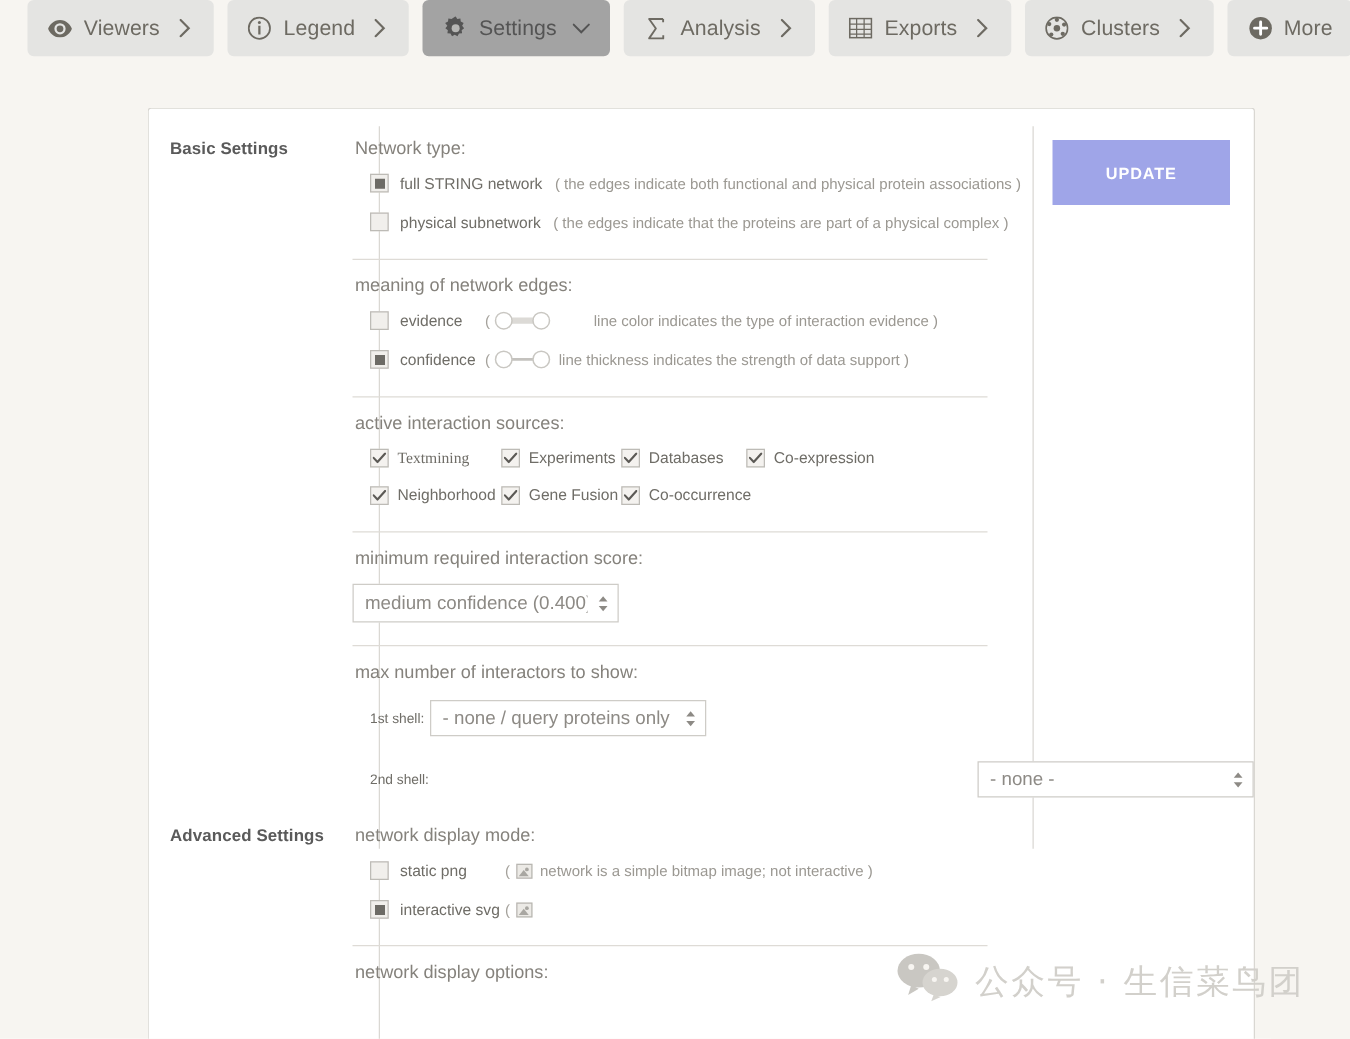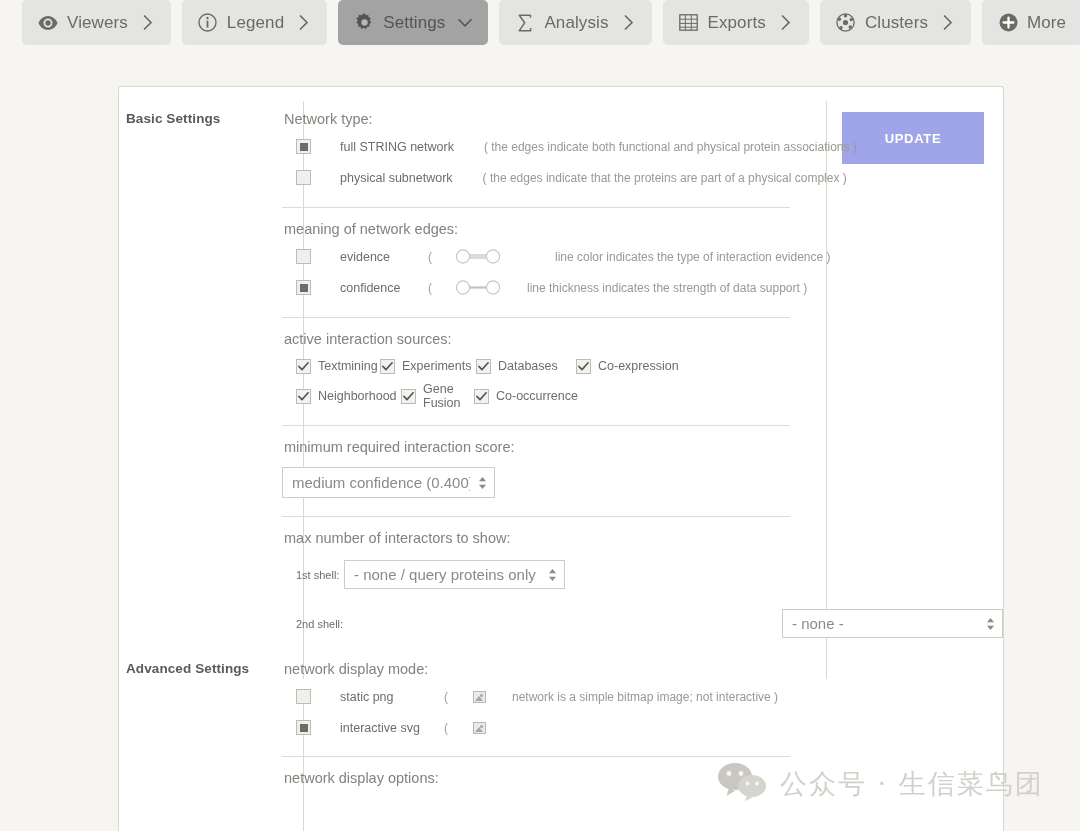--- a/index.html
+++ b/index.html
@@ -39,35 +39,35 @@
     width:886px; height:760px;
     background:#ffffff;
     border:1px solid #d9d7d2;
     border-bottom:none;
     border-radius:3px 3px 0 0;
   }
 
   .section { position:relative; display:flex; }
   .sec-title {
     width:163px; flex:0 0 163px;
-    padding-left:7px; padding-top:24px;
+    padding-left:17px; padding-top:24px;
     font-size:13.5px; font-weight:bold; color:#5a5a5a;
     letter-spacing:.1px;
   }
   .sec-body { flex:1 1 auto; padding-top:24px; position:relative; }
 
   
   .vrule { position:absolute; width:1px; background:#dad8d3; left:707px; }
 
   .grp-title { font-size:14.5px; color:#85827c; margin:0 0 4px 2px; }
   .grp { padding-left:0px; }
 
   .hr { height:1px; background:#dedbd6; margin:14px 0 13px 0; width:508px; }
 
-  .optrow { display:flex; align-items:center; height:31px; padding-left:14px;gap:20px; }
+  .optrow { display:flex; align-items:center; height:31px; padding-left:14px; }
   .optrow .lbl { font-size:12.5px; color:#6f6d67; }
   .optrow .desc { font-size:12px; color:#9b9892; margin-left:10px; white-space:nowrap; }
 
   
   .sqradio {
     width:15px; height:15px; flex:0 0 15px;
     border:1px solid #bdbbb6; background:#f1efec;
     margin-right:9px; display:flex; align-items:center; justify-content:center;
   }
   .sqradio.on::after { content:""; width:8px; height:8px; background:#6d6b66; display:block; }
@@ -313,21 +313,21 @@
           <span class="desc" style="margin-left:3px;">line thickness indicates the strength of data support )</span>
         </div>
       </div>
 
       <div class="hr"></div>
 
       <div class="grp">
         <div class="grp-title">active interaction sources:</div>
 
         <div class="srcrow">
-          <span class="srcitem" style="width:84px;">
+          <span class="srcitem" style="width:105px;font-family:Liberation Serif, serif;">
             <span class="cbx">
               <svg width="11" height="9" viewBox="0 0 11 9">
                   <path d="M.9 4.3 4 7.6 10.1.8" stroke="#5c5a56" stroke-width="1.7" fill="none" stroke-linecap="round" stroke-linejoin="round"></path>
                 </svg>
             </span>
             <span>Textmining</span>
           </span>
           <span class="srcitem" style="width:96px;">
             <span class="cbx">
               <svg width="11" height="9" viewBox="0 0 11 9">
@@ -356,21 +356,21 @@
 
         <div class="srcrow">
           <span class="srcitem" style="width:105px;">
             <span class="cbx">
               <svg width="11" height="9" viewBox="0 0 11 9">
                   <path d="M.9 4.3 4 7.6 10.1.8" stroke="#5c5a56" stroke-width="1.7" fill="none" stroke-linecap="round" stroke-linejoin="round"></path>
                 </svg>
             </span>
             <span>Neighborhood</span>
           </span>
-          <span class="srcitem" style="width:73px;">
+          <span class="srcitem" style="width:96px;">
             <span class="cbx">
               <svg width="11" height="9" viewBox="0 0 11 9">
                   <path d="M.9 4.3 4 7.6 10.1.8" stroke="#5c5a56" stroke-width="1.7" fill="none" stroke-linecap="round" stroke-linejoin="round"></path>
                 </svg>
             </span>
             <span>Gene Fusion</span>
           </span>
           <span class="srcitem">
             <span class="cbx">
               <svg width="11" height="9" viewBox="0 0 11 9">

